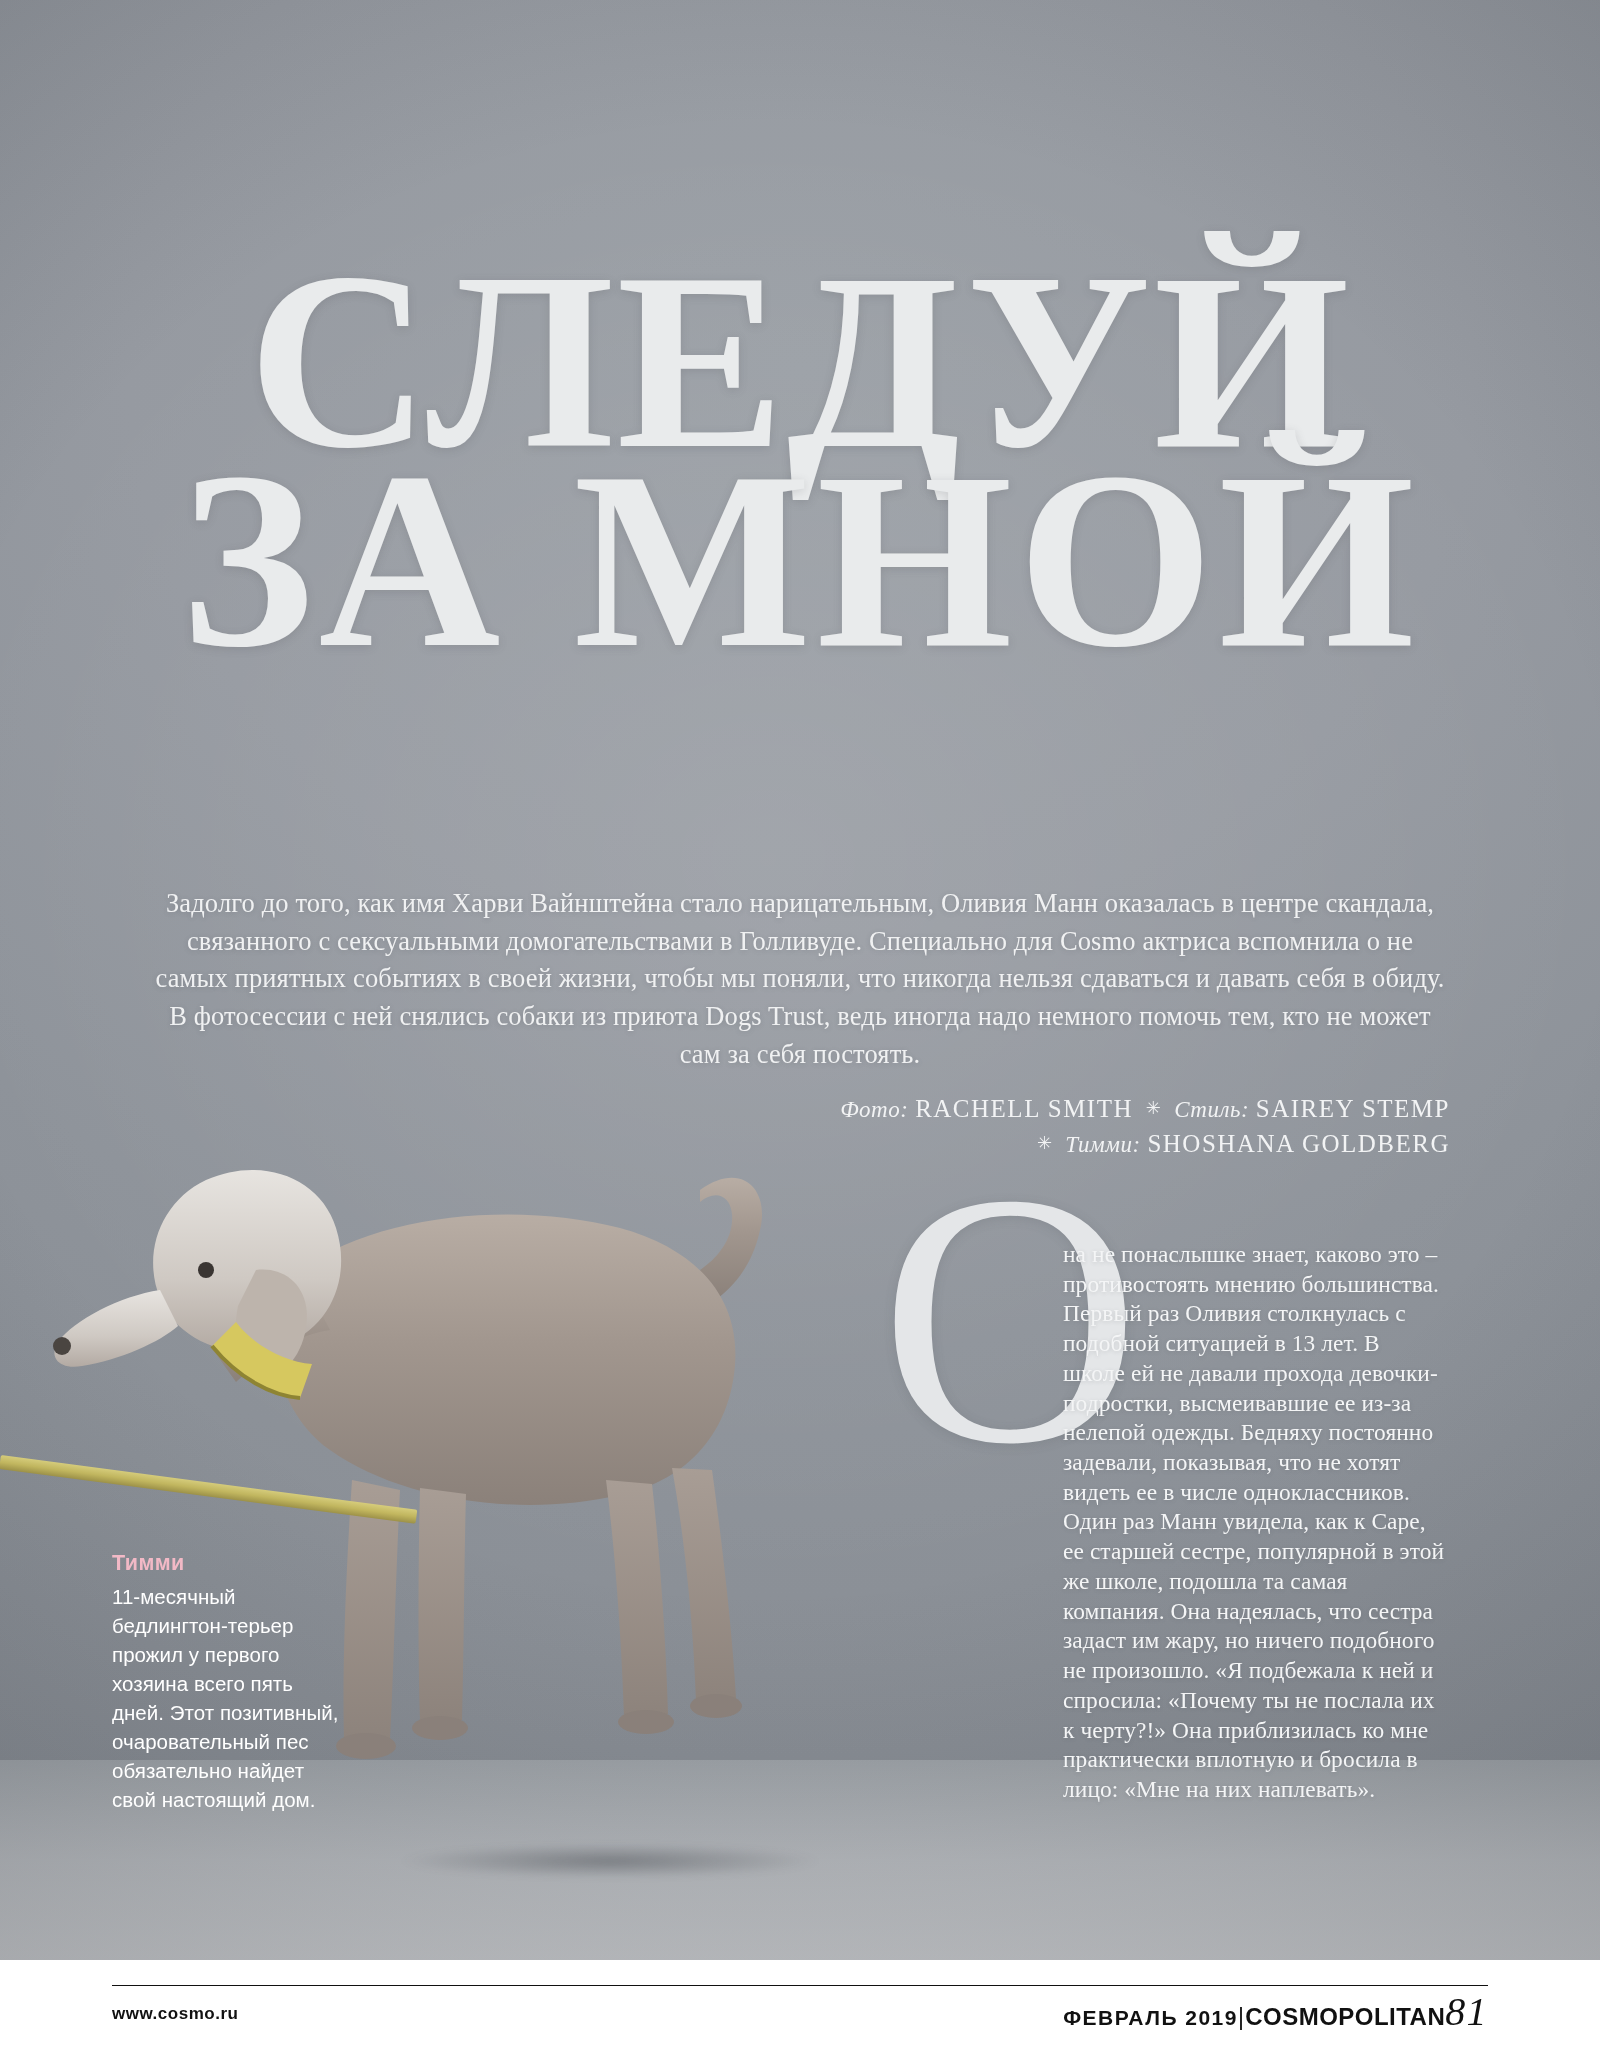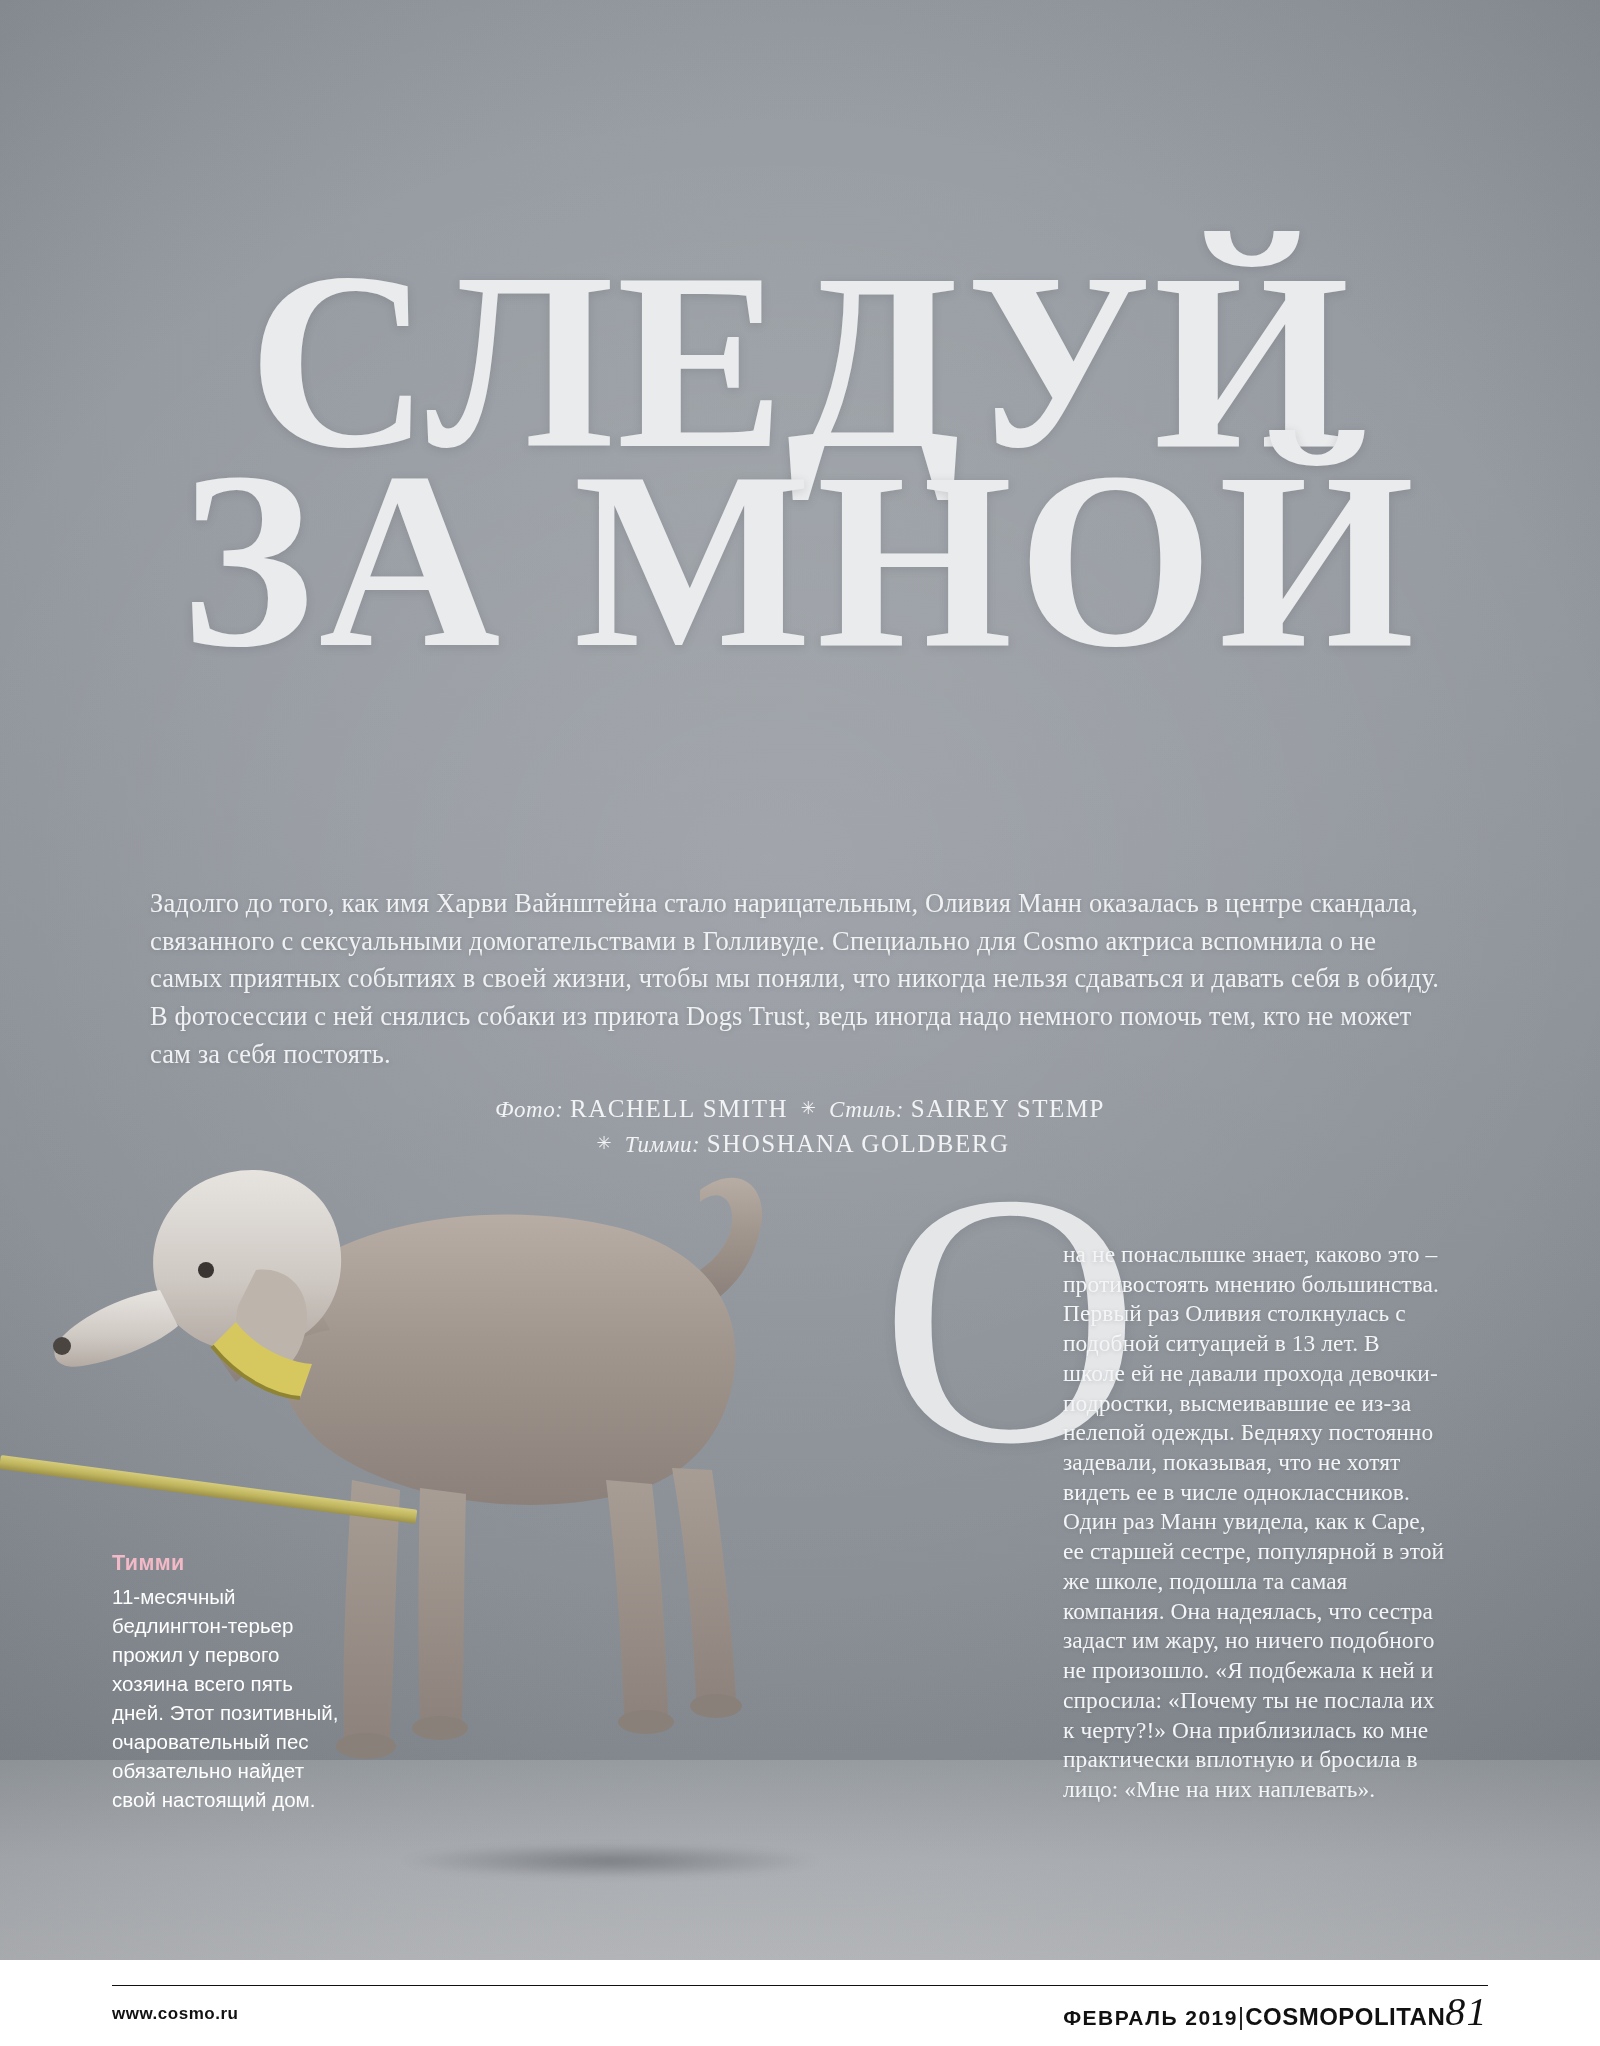--- a/index.html
+++ b/index.html
@@ -67,33 +67,33 @@
     letter-spacing: 0.02em;
     margin-top: -18px;
   }
 
   
   .deck {
     position: absolute;
     left: 150px;
     width: 1300px;
     top: 885px;
-    text-align: left;
+    text-align: center;
     color: #f0f1f2;
     font-size: 26.5px;
     line-height: 1.42;
     letter-spacing: 0.005em;
     text-shadow: 0 1px 5px rgba(70,74,80,0.22);
   }
   .credits {
     position: absolute;
     left: 150px;
     width: 1300px;
     top: 1092px;
-    text-align: center;
+    text-align: right;
     color: #f2f3f4;
     font-size: 25px;
     line-height: 1.38;
     letter-spacing: 0.02em;
   }
   .credits .lbl {
     font-style: italic;
     font-size: 23px;
   }
   .credits .nm {

